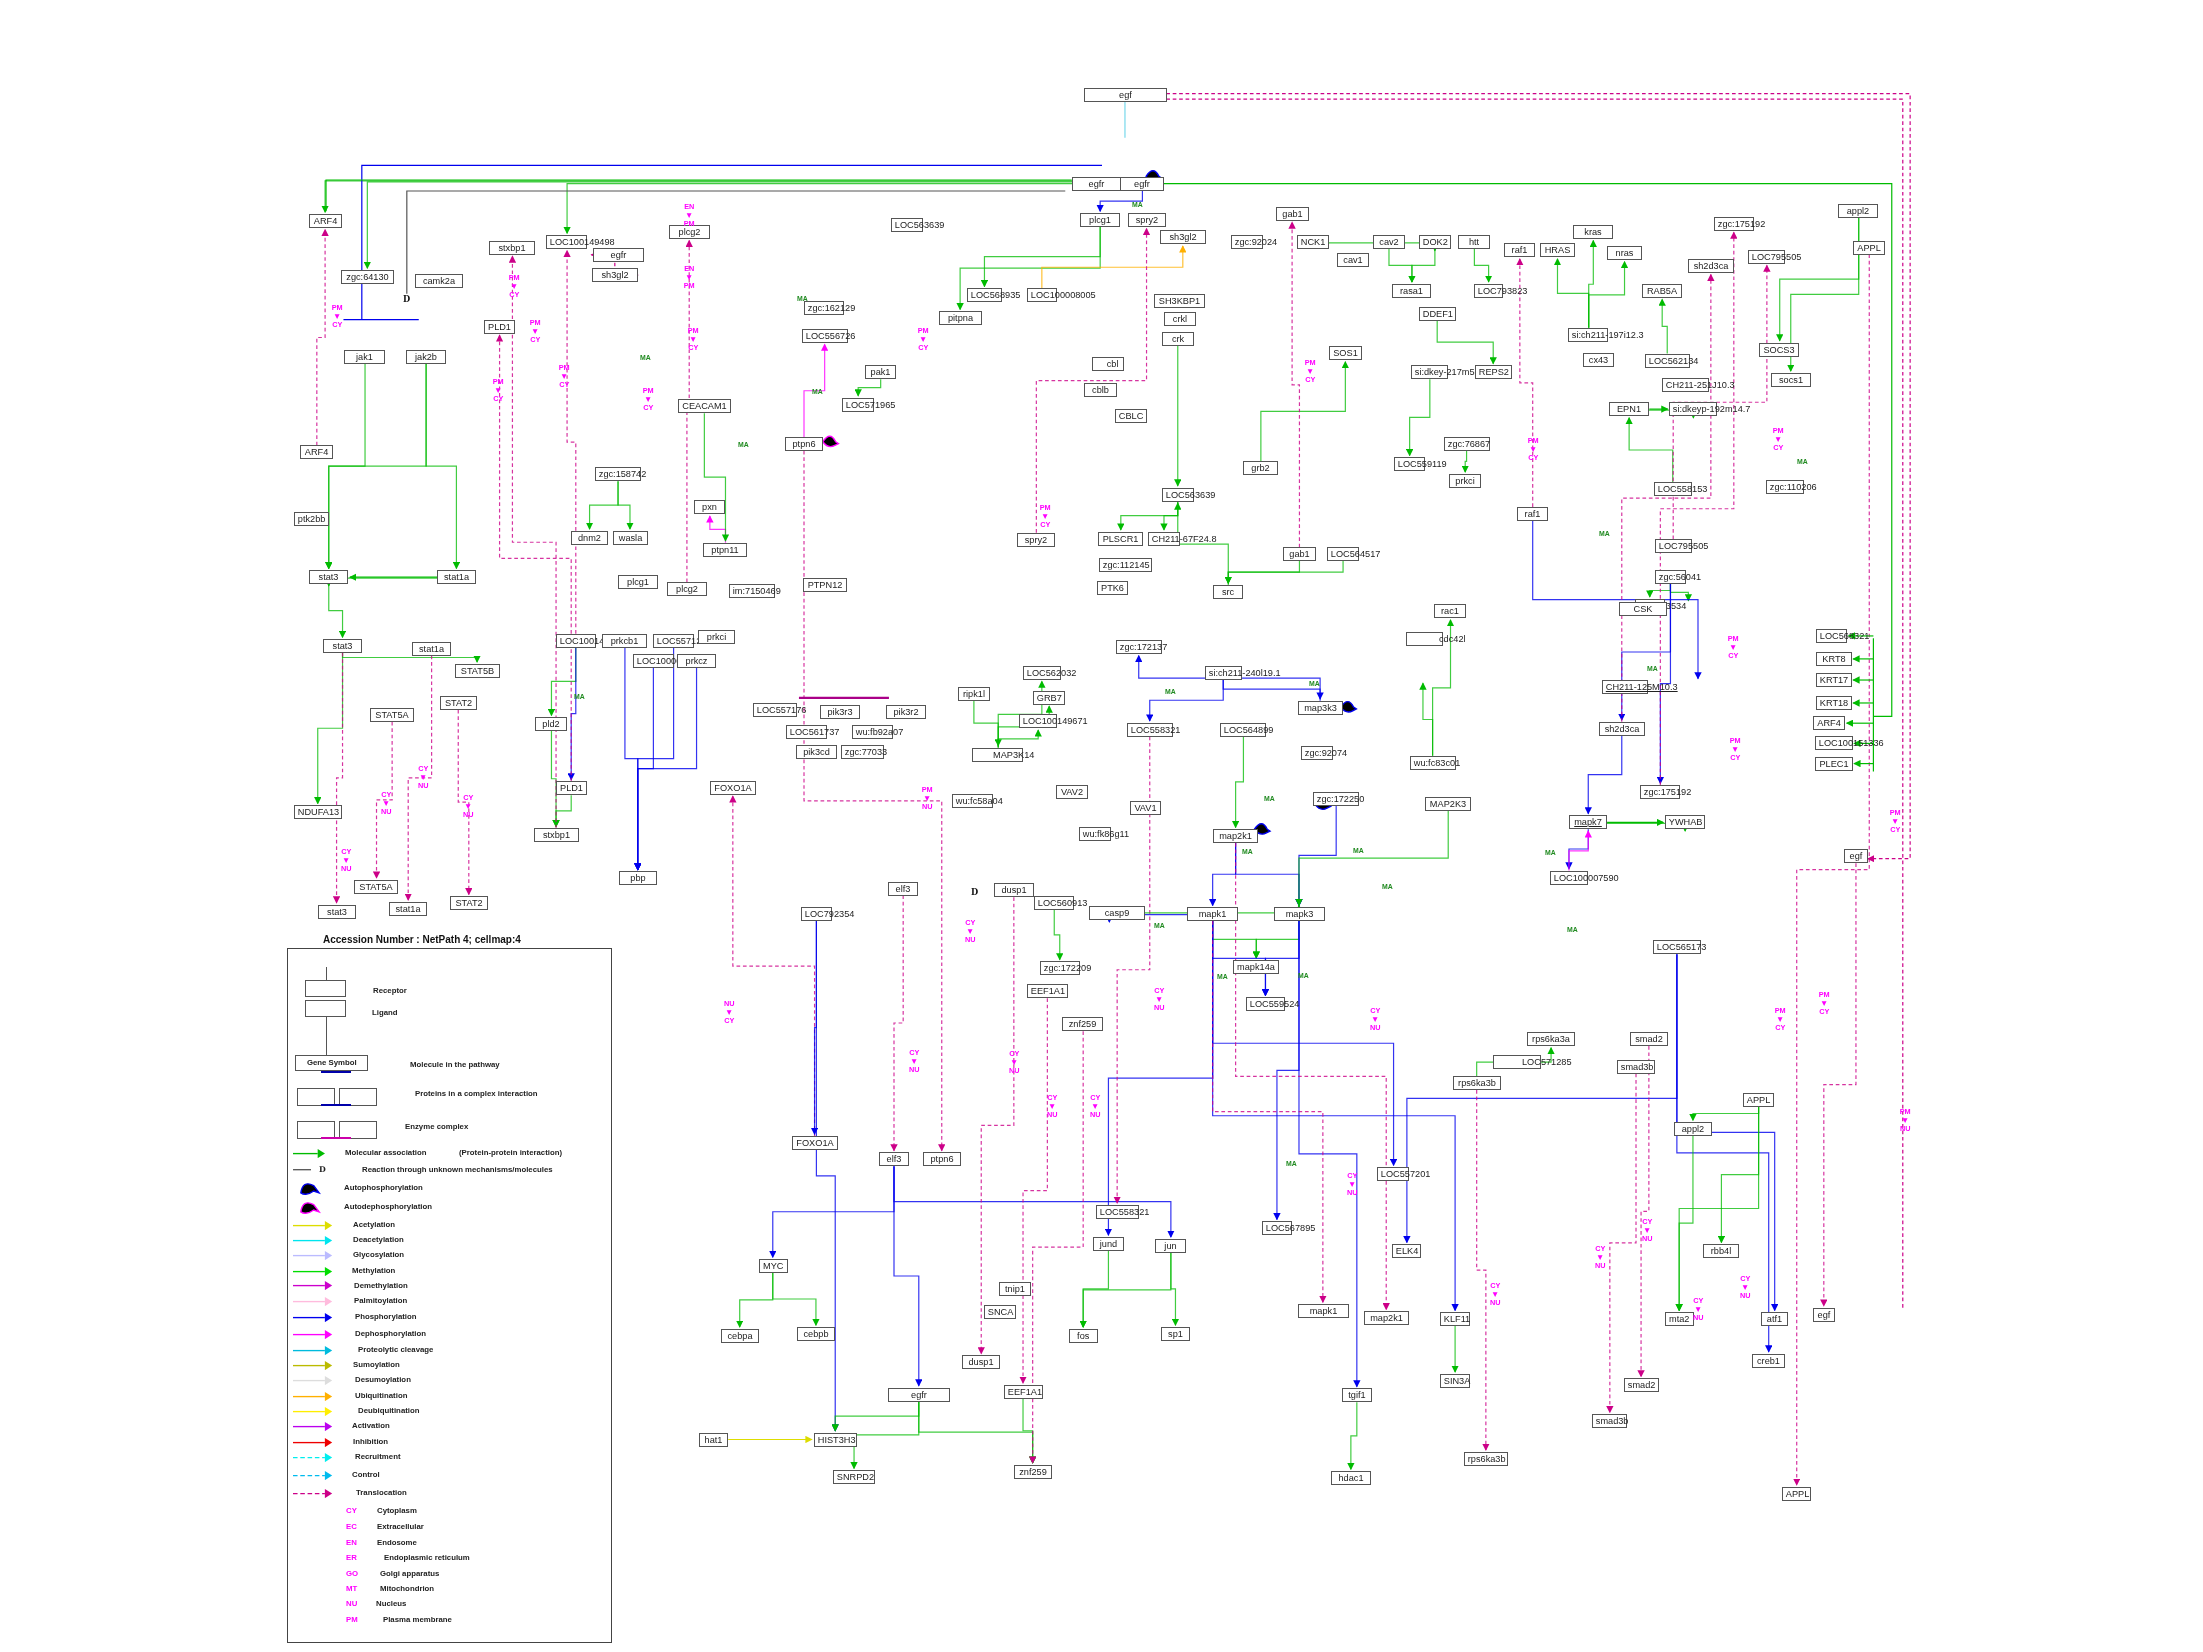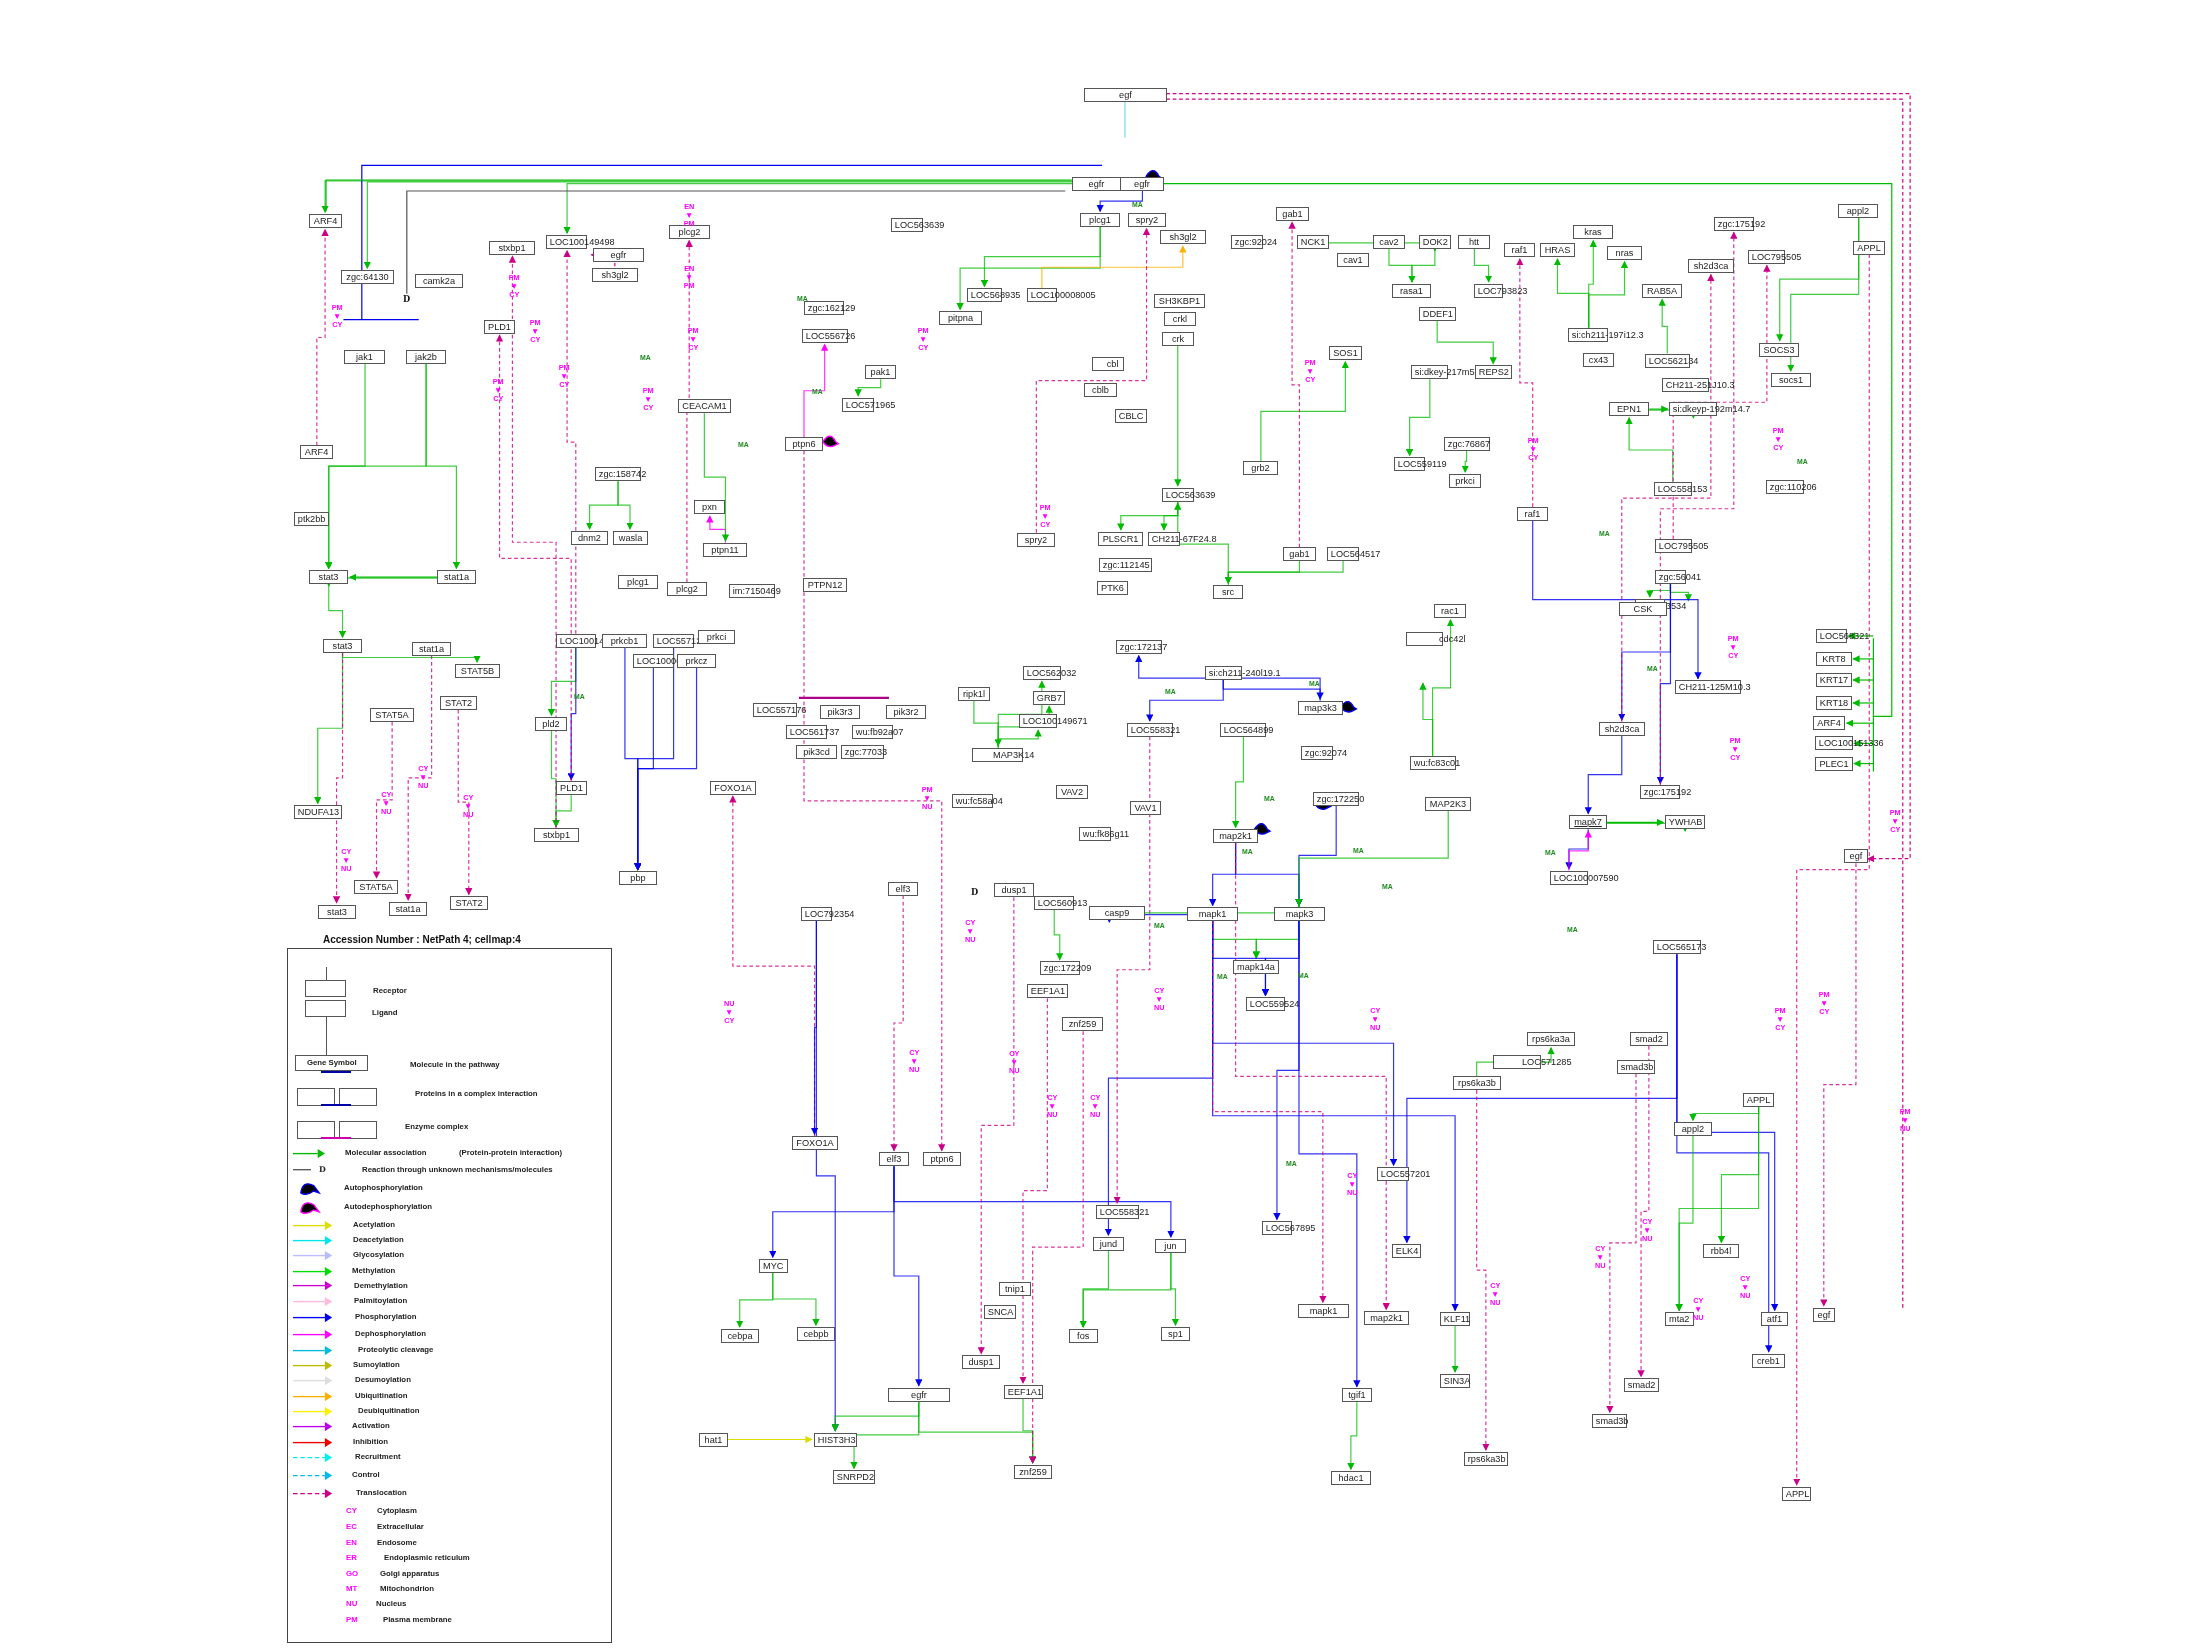--- a/index.html
+++ b/index.html
@@ -345,21 +345,21 @@
     <div class="node" style="left: 1853px; top: 241px; width: 32px;">APPL</div>
     <div class="node" style="left: 1766px; top: 480px; width: 38px;">zgc:110206</div>
     <div class="node" style="left: 1517px; top: 507px; width: 31px;">raf1</div>
     <div class="node" style="left: 1655px; top: 539px; width: 37px;">LOC795505</div>
     <div class="node" style="left: 1655px; top: 570px; width: 31px;">zgc:56041</div>
     <div class="node" style="left: 1635px; top: 599px; width: 30px;">zgc:153534</div>
     <div class="node" style="left: 1619px; top: 602px; width: 48px;">CSK</div>
     <div class="node" style="left: 1434px; top: 604px; width: 32px;">rac1</div>
     <div class="node" style="left: 1406px; top: 632px; width: 28px; padding-left: 32px;">cdc42l</div>
     <div class="node" style="left: 1410px; top: 756px; width: 46px;">wu:fc83c01</div>
-    <div class="node" style="left: 1675px; top: 680px; width: 66px;">CH211-125M10.3</div>
+    <div class="node" style="left: 1602px; top: 680px; width: 46px; text-decoration: underline;">CH211-125M10.3</div>
     <div class="node" style="left: 1599px; top: 722px; width: 46px;">sh2d3ca</div>
     <div class="node" style="left: 1640px; top: 785px; width: 40px;">zgc:175192</div>
     <div class="node" style="left: 1816px; top: 629px; width: 31px;">LOC568321</div>
     <div class="node" style="left: 1816px; top: 652px; width: 36px;">KRT8</div>
     <div class="node" style="left: 1816px; top: 673px; width: 36px;">KRT17</div>
     <div class="node" style="left: 1816px; top: 696px; width: 36px;">KRT18</div>
     <div class="node" style="left: 1813px; top: 716px; width: 32px;">ARF4</div>
     <div class="node" style="left: 1815px; top: 736px; width: 38px;">LOC100151336</div>
     <div class="node" style="left: 1815px; top: 757px; width: 38px;">PLEC1</div>
     <div class="node" style="left: 1425px; top: 797px; width: 46px;">MAP2K3</div>

